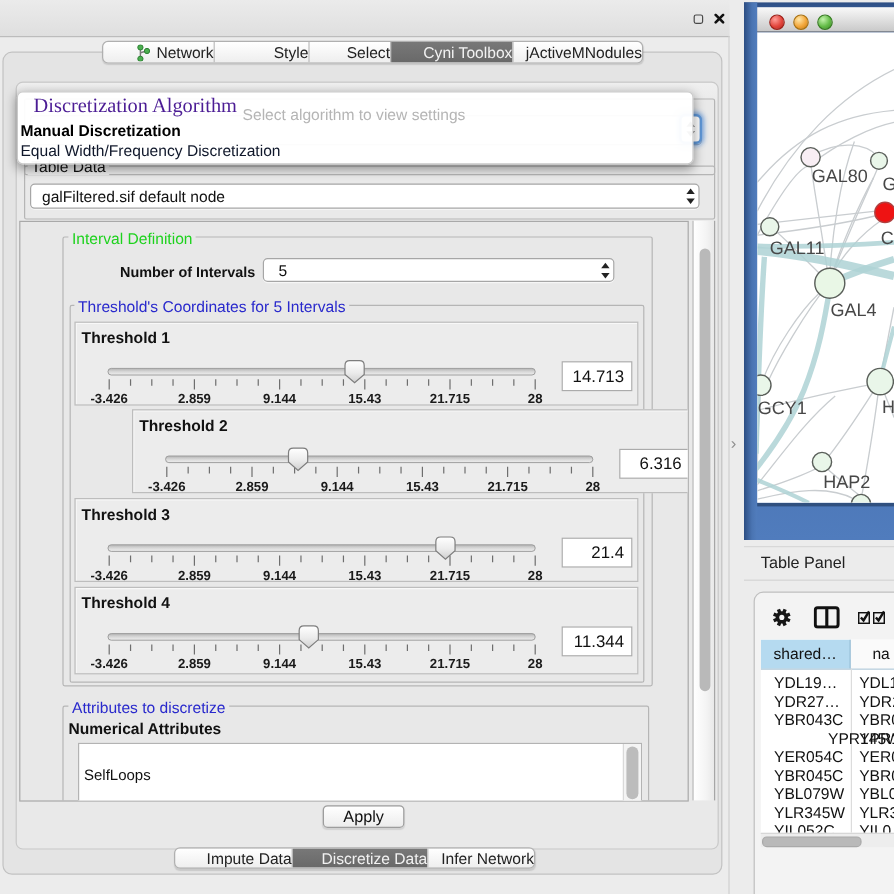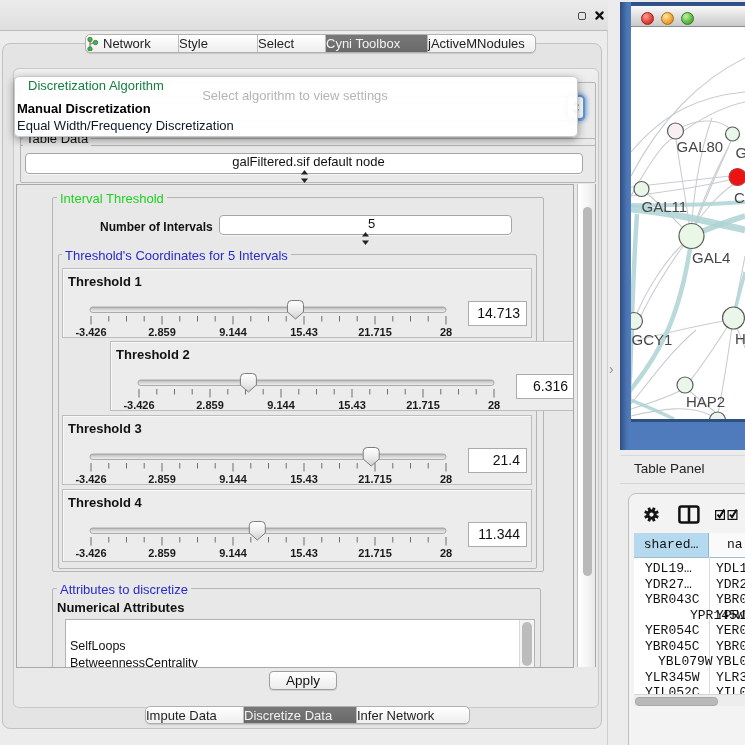--- a/index.html
+++ b/index.html
@@ -8,29 +8,29 @@
   .abs{position:absolute;}
   #cp-titlebar{left:0;top:0;width:608px;height:30px;
     background:linear-gradient(#ebebeb,#dfdfdf);border-bottom:1px solid #bcbcbc;}
   #cp-title{left:10px;top:7px;font-size:13px;color:#1b1b1b;margin-top:36px;}
   #outer-pane{left:2px;top:43px;width:598px;height:684px;border:1px solid #c2c2c2;
     border-radius:8px;background:#e4e4e4;}
   #inner-pane{left:13px;top:68px;width:584px;height:638px;border:1px solid #c9c9c9;
     border-radius:6px;background:linear-gradient(#f0f0f0,#e9e9e9 18px,#e9e9e9);}
   .seg{display:flex;border:1px solid #b0b0b0;border-radius:5px;overflow:hidden;
     background:linear-gradient(#ffffff,#eeeeee);box-shadow:0 1px 1px rgba(0,0,0,0.12);}
-  .seg .s{font-size:13px;color:#222;display:flex;align-items:center;justify-content:flex-start;
+  .seg .s{font-size:13px;color:#222;display:flex;align-items:center;justify-content:flex-end;
     border-right:1px solid #bcbcbc;white-space:nowrap;}
   .seg .s:last-child{border-right:none;}
   .seg .sel{background:linear-gradient(#787878,#696969);color:#f2f2f2;}
   .grp{border:1px solid #b5b5b5;border-radius:2px;}
   .grp-t{position:absolute;top:-7px;font-size:13px;line-height:15px;padding:0 3px;}
   .combo{background:#fff;border:1px solid #a6a6a6;border-radius:4px;font-size:13px;
      color:#111;display:flex;align-items:center;
-     box-shadow:inset 0 1px 0 #fff, 0 1px 0 rgba(255,255,255,0.6);flex-direction:column;}
+     box-shadow:inset 0 1px 0 #fff, 0 1px 0 rgba(255,255,255,0.6);}
   .combo .txt{padding-left:9px;flex:1;}
   .stepper{width:14px;height:100%;display:flex;flex-direction:column;
      align-items:center;justify-content:center;}
   .stepper svg{display:block;}
   .tpanel{width:468px;height:68px;border:1px solid #bdbdbd;background:#ececec;
      box-shadow:inset 1px 1px 0 #f8f8f8;}
   .tpanel .tt{position:absolute;left:5px;top:5px;font-weight:bold;font-size:13px;color:#111;}
   .tpanel .val{position:absolute;left:405px;top:32px;width:51px;height:23px;background:#fff;
      border:1px solid #ababab;font-size:14px;color:#111;text-align:right;
      padding-right:6px;line-height:23px;}
@@ -104,29 +104,29 @@
   <div class="stepper">
       <svg width="9" height="15" viewBox="0 0 9 15">
     <path d="M4.5 1 L8 5.6 L1 5.6 Z" fill="#222"></path>
         <path d="M4.5 14 L8 9.4 L1 9.4 Z" fill="#222"></path>
       </svg>
     </div>
 </div>
 
 <div class="abs" style="left:14px;top:76px;width:562px;height:59px;background:rgba(255,255,255,0.96);
      border:1px solid #c9c9c9;border-radius:5px;box-shadow:0 3px 9px rgba(0,0,0,0.4);"></div>
-<div class="abs" style="left:28px;top:78px;font-size:13px;color:#15803d;">Discretization Algorithm</div>
+<div class="abs" style="left:28px;top:78px;font-size:17px;color:#4c1d95;font-family:Liberation Serif, serif;">Discretization Algorithm</div>
 <div class="abs" style="left:14px;top:88px;width:562px;text-align:center;font-size:13px;color:#b5b5b5;">Select algorithm to view settings</div>
 <div class="abs" style="left:17px;top:101px;font-size:13px;font-weight:bold;color:#000;">Manual Discretization</div>
 <div class="abs" style="left:17px;top:118px;font-size:13px;color:#0f172a;">Equal Width/Frequency Discretization</div>
 
 <div id="viewport" class="abs" style="left:16px;top:184px;width:556px;height:482px;
      border:1px solid #a9a9a9;background:#e8e8e8;overflow:hidden;">
   <div class="grp abs" style="left:35px;top:12px;width:490px;height:373px;">
-    <span class="grp-t" style="left:4px;color:#1ed21e;background:#e8e8e8;">Interval Threshold</span>
+    <span class="grp-t" style="left:4px;color:#1ed21e;background:#e8e8e8;">Interval Definition</span>
   </div>
   <div class="abs" style="left:83px;top:35px;font-size:12px;font-weight:bold;color:#111;">Number of Intervals</div>
   <div class="combo abs" style="left:202px;top:30px;width:291px;height:18px;">
     <div class="txt" style="padding-left:12px;">5</div>
     <div class="stepper">
         <svg width="9" height="15" viewBox="0 0 9 15">
       <path d="M4.5 1 L8 5.6 L1 5.6 Z" fill="#222"></path>
           <path d="M4.5 14 L8 9.4 L1 9.4 Z" fill="#222"></path>
         </svg>
       </div>
@@ -338,35 +338,34 @@
       </defs>
     </svg>
     <div class="val">11.344</div>
   </div>
   <div class="grp abs" style="left:35px;top:403px;width:487px;height:120px;">
     <span class="grp-t" style="left:4px;color:#2929cc;background:#e8e8e8;">Attributes to discretize</span>
   </div>
   <div class="abs" style="left:40px;top:415px;font-size:13px;font-weight:bold;color:#111;">Numerical Attributes</div>
   <div id="attrlist" class="abs">
     <div class="it" style="margin-top:18px;">SelfLoops</div>
-    <div class="it">BetweennessCentrality</div>
     <div style="position:absolute;right:0px;top:0px;width:14px;height:48px;background:#f4f4f4;border-left:1px solid #d9d9d9;">
       <div style="position:absolute;left:1.5px;top:2px;width:10px;height:44px;border-radius:5px;background:#bcbcbc;"></div>
     </div>
   </div>
 </div>
 
 <div class="abs sb-v-track" style="left:577px;top:184px;width:17px;height:483px;"></div>
 <div class="abs" style="left:582.5px;top:207px;width:9px;height:369px;border-radius:4.5px;background:#b9b9b9;"></div>
 
 <div id="apply" class="abs">Apply</div>
 <div class="seg abs" style="left:145px;top:706px;height:16px;">
   <div class="s" style="width:97px;">Impute Data</div>
   <div class="s sel" style="width:112px;">Discretize Data</div>
-  <div class="s" style="width:112px;">Infer Network</div>
+  <div class="s" style="width:88px;">Infer Network</div>
 </div>
 
 <div class="abs" style="left:609px;top:361px;font-size:14px;color:#909090;">›</div>
 
 <div id="net-frame" class="abs"></div>
 <div class="abs" style="left:620px;top:2px;width:11px;height:448px;background:linear-gradient(90deg,#2c4d82,#4a74b2 60%,#517dbd);"></div>
 <div class="abs" style="left:631px;top:419px;width:114px;height:3px;background:#30507f;"></div>
 <div id="net-titlebar" class="abs"></div>
 <div class="tl abs" style="left:641px;background:radial-gradient(circle at 35% 30%,#ff9d97,#e2463d 55%,#b3261e);border:0.5px solid #9c1f17;"></div>
 <div class="tl abs" style="left:661px;background:radial-gradient(circle at 35% 30%,#ffe7a8,#f2a63a 55%,#c07b16);border:0.5px solid #a8700f;"></div>
@@ -453,21 +452,21 @@
   <line x1="11" y1="1.5" x2="11" y2="17.5" stroke="#111" stroke-width="2.6"></line>
 </svg>
 <svg class="abs" style="left:714px;top:508px;" width="26" height="13" viewBox="0 0 26 13">
   <g fill="none" stroke="#111">
     <rect x="1.6" y="2.6" width="8.8" height="8.8" stroke-width="1.2"></rect>
     <rect x="14.1" y="2.6" width="8.8" height="8.8" stroke-width="1.2"></rect>
     <path d="M3.4 6.6 L5.6 9 L10.2 1.4" stroke-width="2"></path>
     <path d="M15.9 6.6 L18.1 9 L22.7 1.4" stroke-width="2"></path>
   </g>
 </svg>
-<div class="abs" style="left:634px;top:533px;width:111px;height:161px;background:#ffffff;overflow:hidden;font-size:13px;color:#111;font-family:Liberation Mono, monospace;">
+<div class="abs" style="left:634px;top:533px;width:111px;height:161px;background:#ffffff;overflow:hidden;font-size:13px;color:#111;">
   <div style="position:relative;height:24px;border-bottom:1px solid #9fbdd1;">
     <div style="position:absolute;left:0;top:0;width:74px;height:24px;background:#b5daf0;border-right:1px solid #90b6cf;text-align:center;line-height:24px;">shared…</div>
     <div style="position:absolute;left:75px;top:0;width:40px;height:24px;background:#fafafa;line-height:24px;"><span style="padding-left:18px;">na</span></div>
   </div>
   <div style="position:absolute;left:74.5px;top:24px;width:1px;height:137px;background:#dcdcdc;"></div>
     <div style="height:3px;"></div>
   <div style="position:relative;height:15.5px;line-height:15.5px;">
       <span style="position:absolute;left:11px;">YDL19…</span>
       <span style="position:absolute;left:82px;">YDL1</span>
     </div>
@@ -485,21 +484,21 @@
     </div>
     <div style="position:relative;height:15.5px;line-height:15.5px;">
       <span style="position:absolute;left:11px;">YER054C</span>
       <span style="position:absolute;left:82px;">YER0</span>
     </div>
     <div style="position:relative;height:15.5px;line-height:15.5px;">
       <span style="position:absolute;left:11px;">YBR045C</span>
       <span style="position:absolute;left:82px;">YBR0</span>
     </div>
     <div style="position:relative;height:15.5px;line-height:15.5px;">
-      <span style="position:absolute;left:24px;">YBL079W</span>
+      <span style="position:absolute;left:11px;">YBL079W</span>
       <span style="position:absolute;left:82px;">YBL0</span>
     </div>
     <div style="position:relative;height:15.5px;line-height:15.5px;">
       <span style="position:absolute;left:11px;">YLR345W</span>
       <span style="position:absolute;left:82px;">YLR3</span>
     </div>
     <div style="position:relative;height:15.5px;line-height:15.5px;">
       <span style="position:absolute;left:11px;text-align:center;">YIL052C</span>
       <span style="position:absolute;left:82px;">YIL0</span>
     </div>

